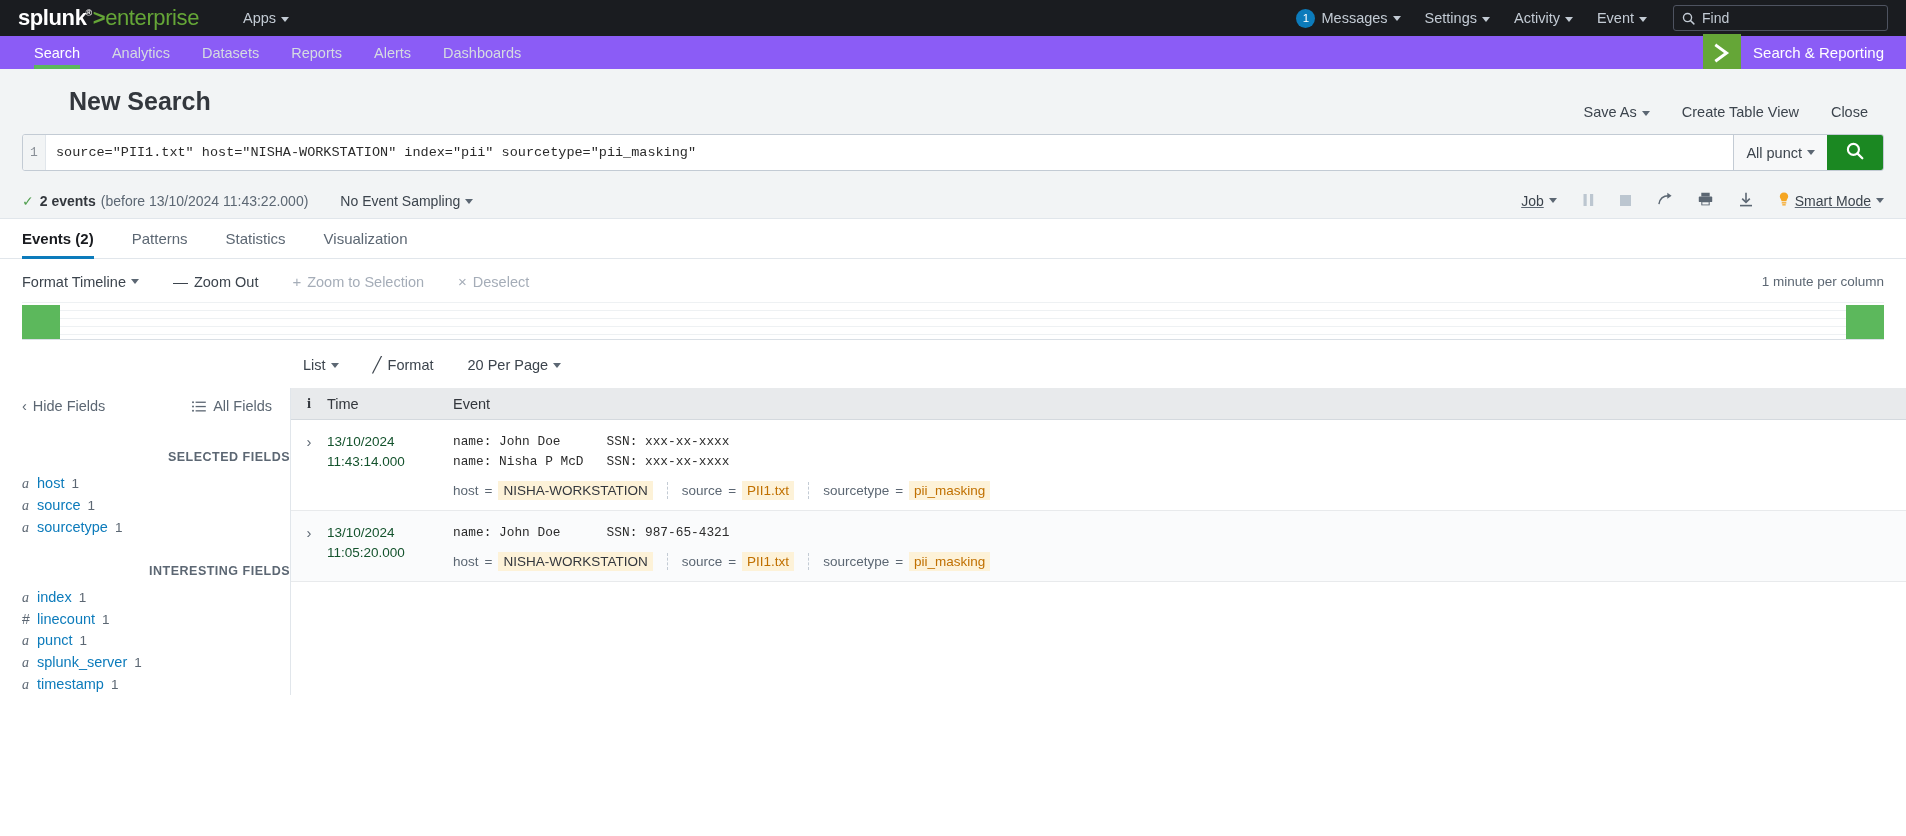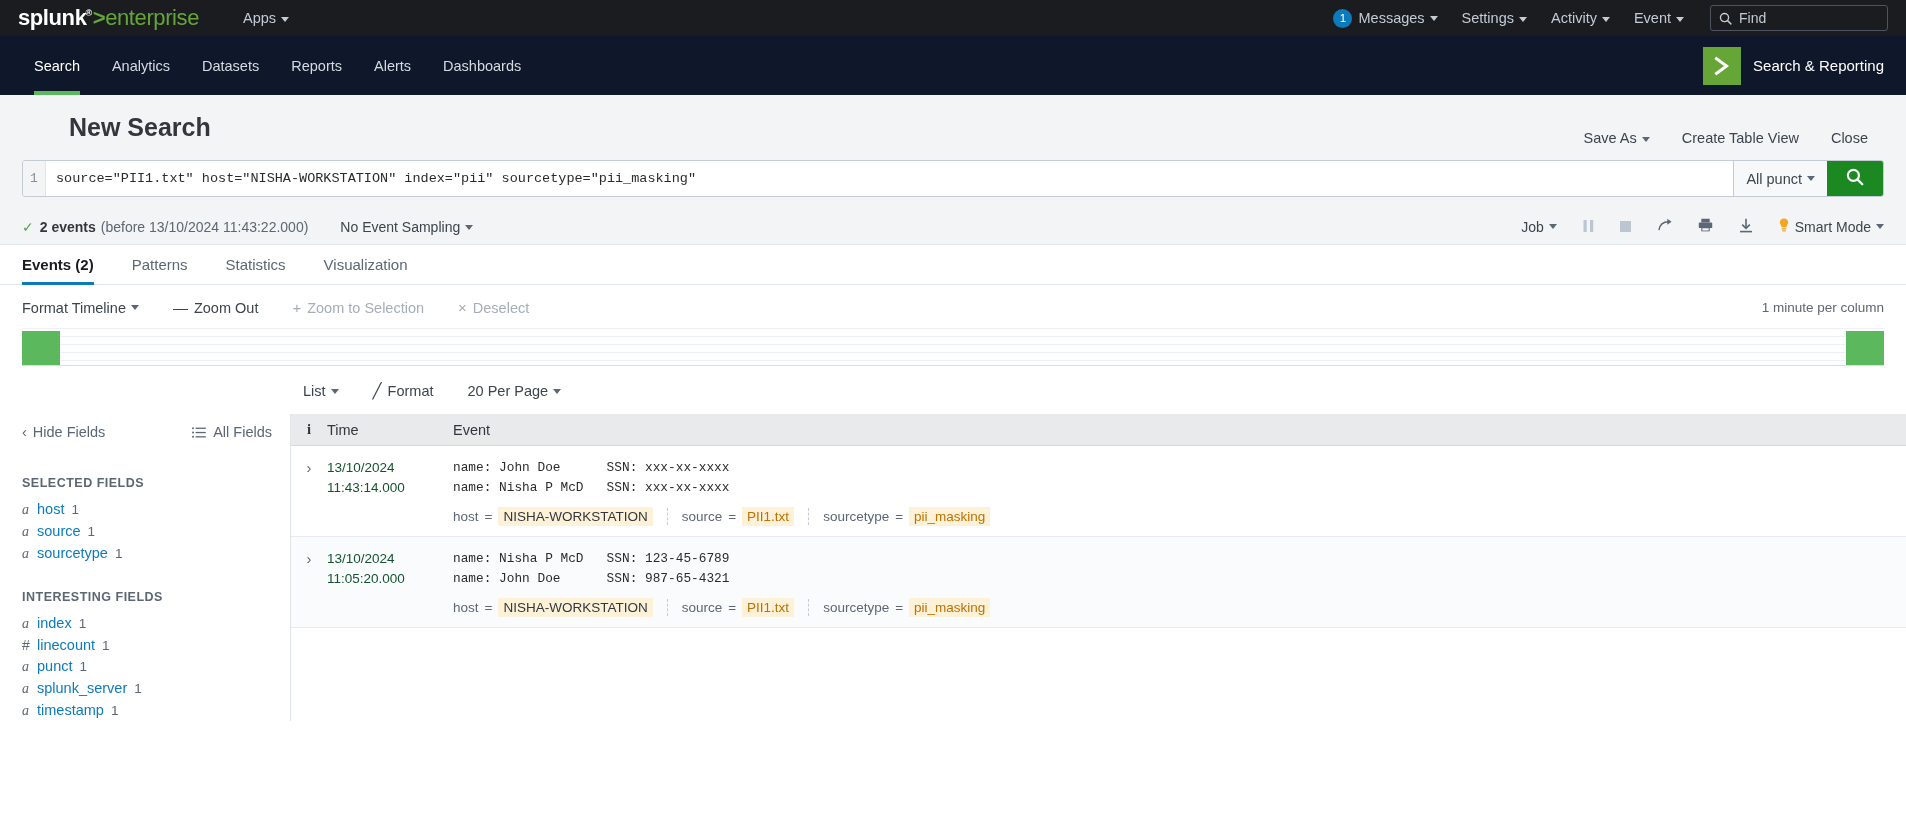--- a/index.html
+++ b/index.html
@@ -66,32 +66,32 @@
     font-size: 11.5px;
     margin-right: 6px;
     font-weight: normal;
   }
   .find-box {
     display: flex;
     align-items: center;
     border: 1px solid #4e5360;
     border-radius: 3px;
     height: 26px;
-    width: 178px;
+    width: 215px;
     padding: 0 8px;
     margin-left: 12px;
     background: transparent;
   }
   .find-box .mag { margin-right: 7px; display:flex; }
   .find-text { color: #c3cbd4; font-size: 14px; }
 
   
   .appnav {
-    height: 59px;
-    background: #0f172a;
+    height: 33px;
+    background: #8b5cf6;
     display: flex;
     align-items: stretch;
     padding-left: 18px;
     position: relative;
   }
   .appnav-item {
     color: #d5dbe1;
     font-size: 14.5px;
     display: flex;
     align-items: center;
@@ -224,20 +224,21 @@
   }
   .check { color: #53a051; margin-right: 6px; font-size: 14px; }
   .evt-count { font-weight: bold; color: #33373d; }
   .evt-paren { color: #5c6773; }
   .sampling { margin-left: 32px; color: #3c444d; cursor: pointer; }
   .job-controls {
     margin-left: auto;
     display: flex;
     align-items: center;
     gap: 0;
+    text-decoration: underline;
   }
   .job-item {
     padding: 0 13px;
     color: #3c444d;
     font-size: 14px;
     cursor: pointer;
     display: flex;
     align-items: center;
   }
   .job-icon { color: #98a4b3; display: flex; align-items: center; }
@@ -346,20 +347,21 @@
     cursor: pointer;
     display: flex;
     align-items: center;
   }
   .sb-section-title {
     font-size: 12.5px;
     font-weight: bold;
     color: #5c6773;
     letter-spacing: 0.5px;
     margin: 26px 0 8px 0;
+    text-align: right;
   }
   .sb-field {
     display: flex;
     align-items: baseline;
     font-size: 14.5px;
     padding: 2.5px 0;
     cursor: pointer;
   }
   .f-type {
     font-family: "Liberation Serif", serif;
@@ -769,21 +771,20 @@
 
     <div class="evt-row alt">
       <div class="evt-expand">
           <span class="chev">›</span>
         </div>
       <div class="evt-time">
         <div>13/10/2024</div>
         <div>11:05:20.000</div>
       </div>
       <div class="evt-body">
-        <div class="evt-raw">name: Nisha P McD   SSN: 123-45-6789</div>
         <div class="evt-raw">name: John Doe      SSN: 987-65-4321</div>
         <div class="evt-fields">
           <div class="evt-field">
             <span class="ef-key">host</span>
             <span class="ef-eq">=</span>
             <span class="ef-val">NISHA-WORKSTATION</span>
           </div>
           <div class="ef-sep"></div>
           <div class="evt-field">
             <span class="ef-key">source</span>

